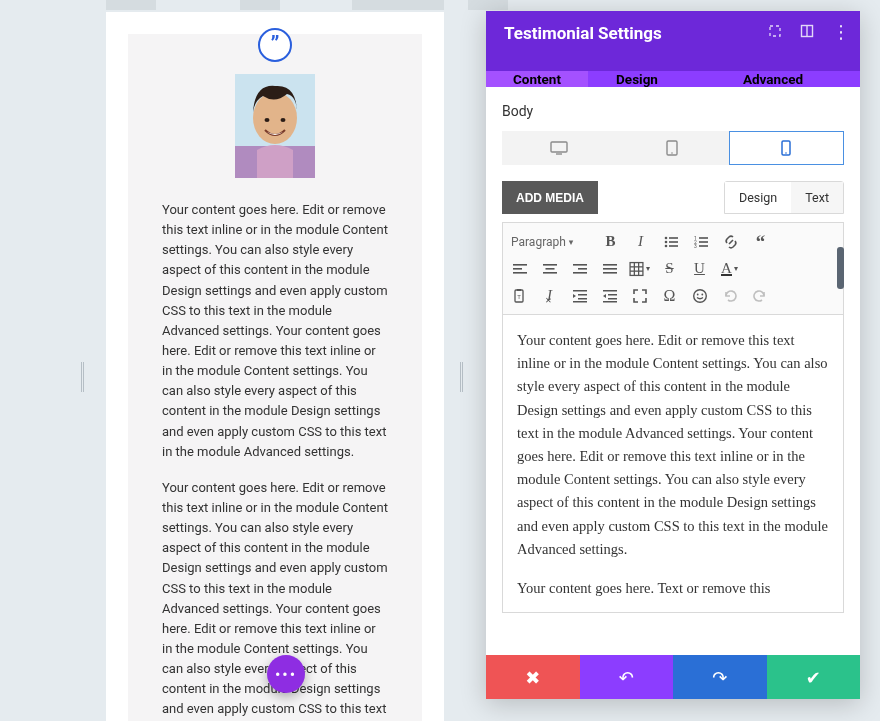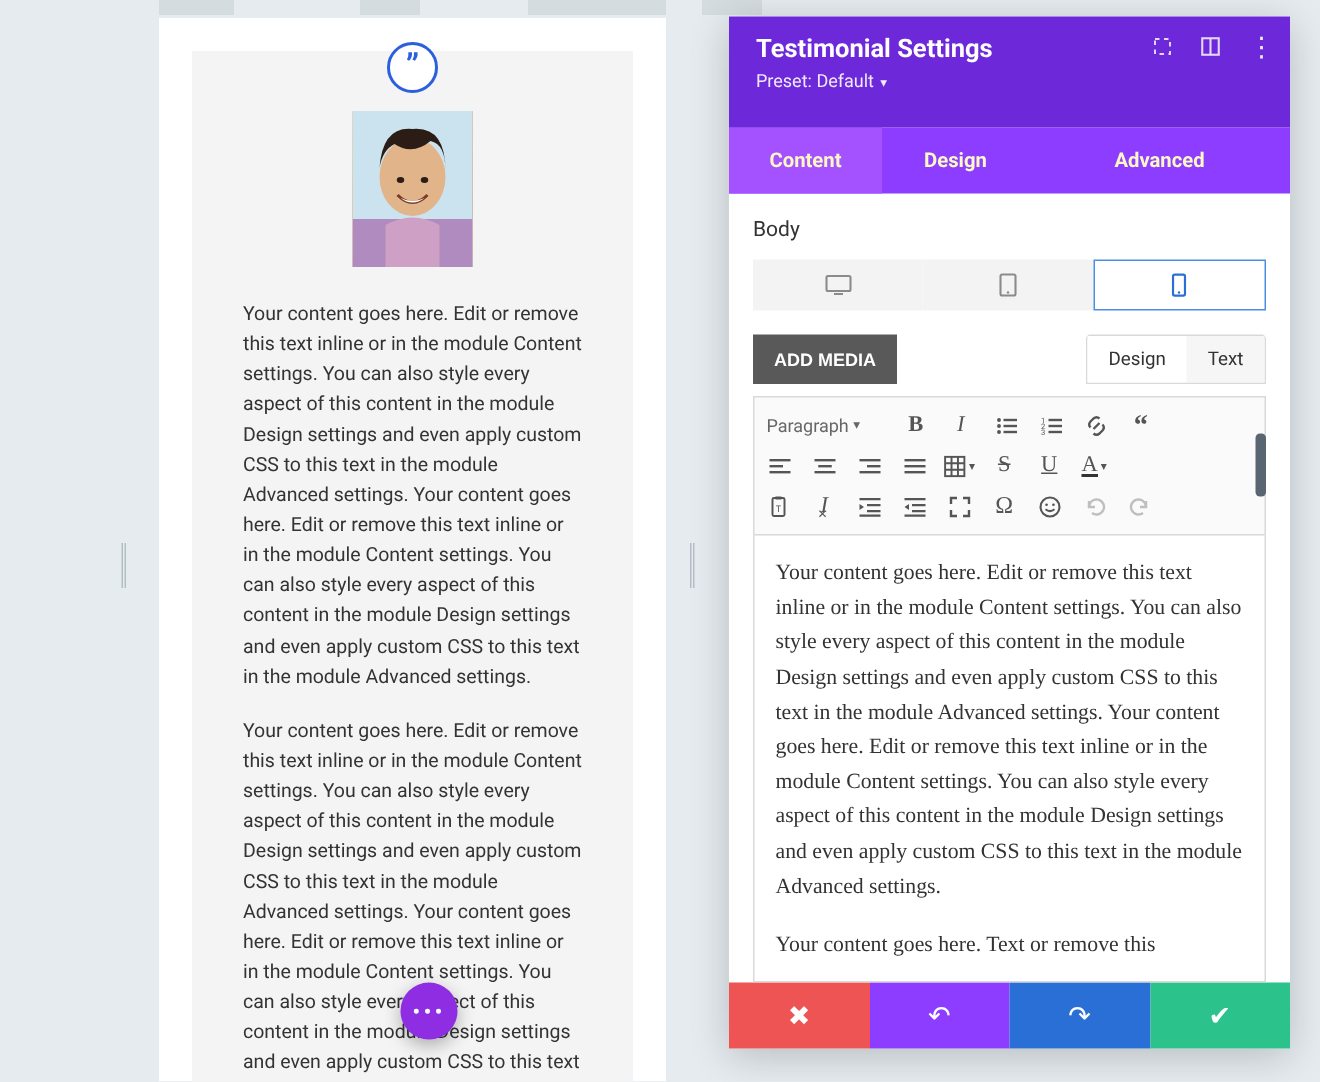--- a/index.html
+++ b/index.html
@@ -120,24 +120,24 @@
       display: flex;
       gap: 18px;
       align-items: center;
     }
     .panel-header-icons span, .panel-header-icons svg { color: #fff; opacity: 0.9; cursor: pointer; }
     .panel-tabs {
       display: flex;
       background: #8c3dff;
     }
     .panel-tab {
-      color: #fef9c3;
+      color: #000000;
       font-size: 13.5px;
       font-weight: 700;
-      padding: 14px 0;
+      padding: 0 0;
       cursor: pointer;
       text-align: center;
     }
     .panel-tab:nth-child(1) { width: 102px; background: #a451ff; }
     .panel-tab:nth-child(2) { width: 98px; }
     .panel-tab:nth-child(3) { flex: 1; text-align: center; }
     .panel-body {
       flex: 1;
       padding: 16px 16px 16px;
       overflow: hidden;
@@ -314,23 +314,20 @@
 <div class="drag-handle drag-left"></div>
 <div class="drag-handle drag-right"></div>
 
 <div class="fab">
   <span>•••</span>
 </div>
 
 <div class="panel">
   <div class="panel-header">
     <div class="panel-title">Testimonial Settings</div>
-    <div class="panel-preset">
-      <span>Preset: Default</span><span class="chev"> ▾</span>
-    </div>
     <div class="panel-header-icons">
       <span>
         <svg width="14" height="14" viewBox="0 0 14 14" fill="none">
             <rect x="2" y="2" width="10" height="10" stroke="#fff" stroke-width="1.3" stroke-dasharray="3 3"></rect>
           </svg>
       </span>
       <span>
         <svg width="14" height="14" viewBox="0 0 14 14" fill="none">
             <rect x="1.5" y="1.5" width="11" height="11" stroke="#fff" stroke-width="1.4"></rect>
             <line x1="7" y1="1.5" x2="7" y2="12.5" stroke="#fff" stroke-width="1.4"></line>

